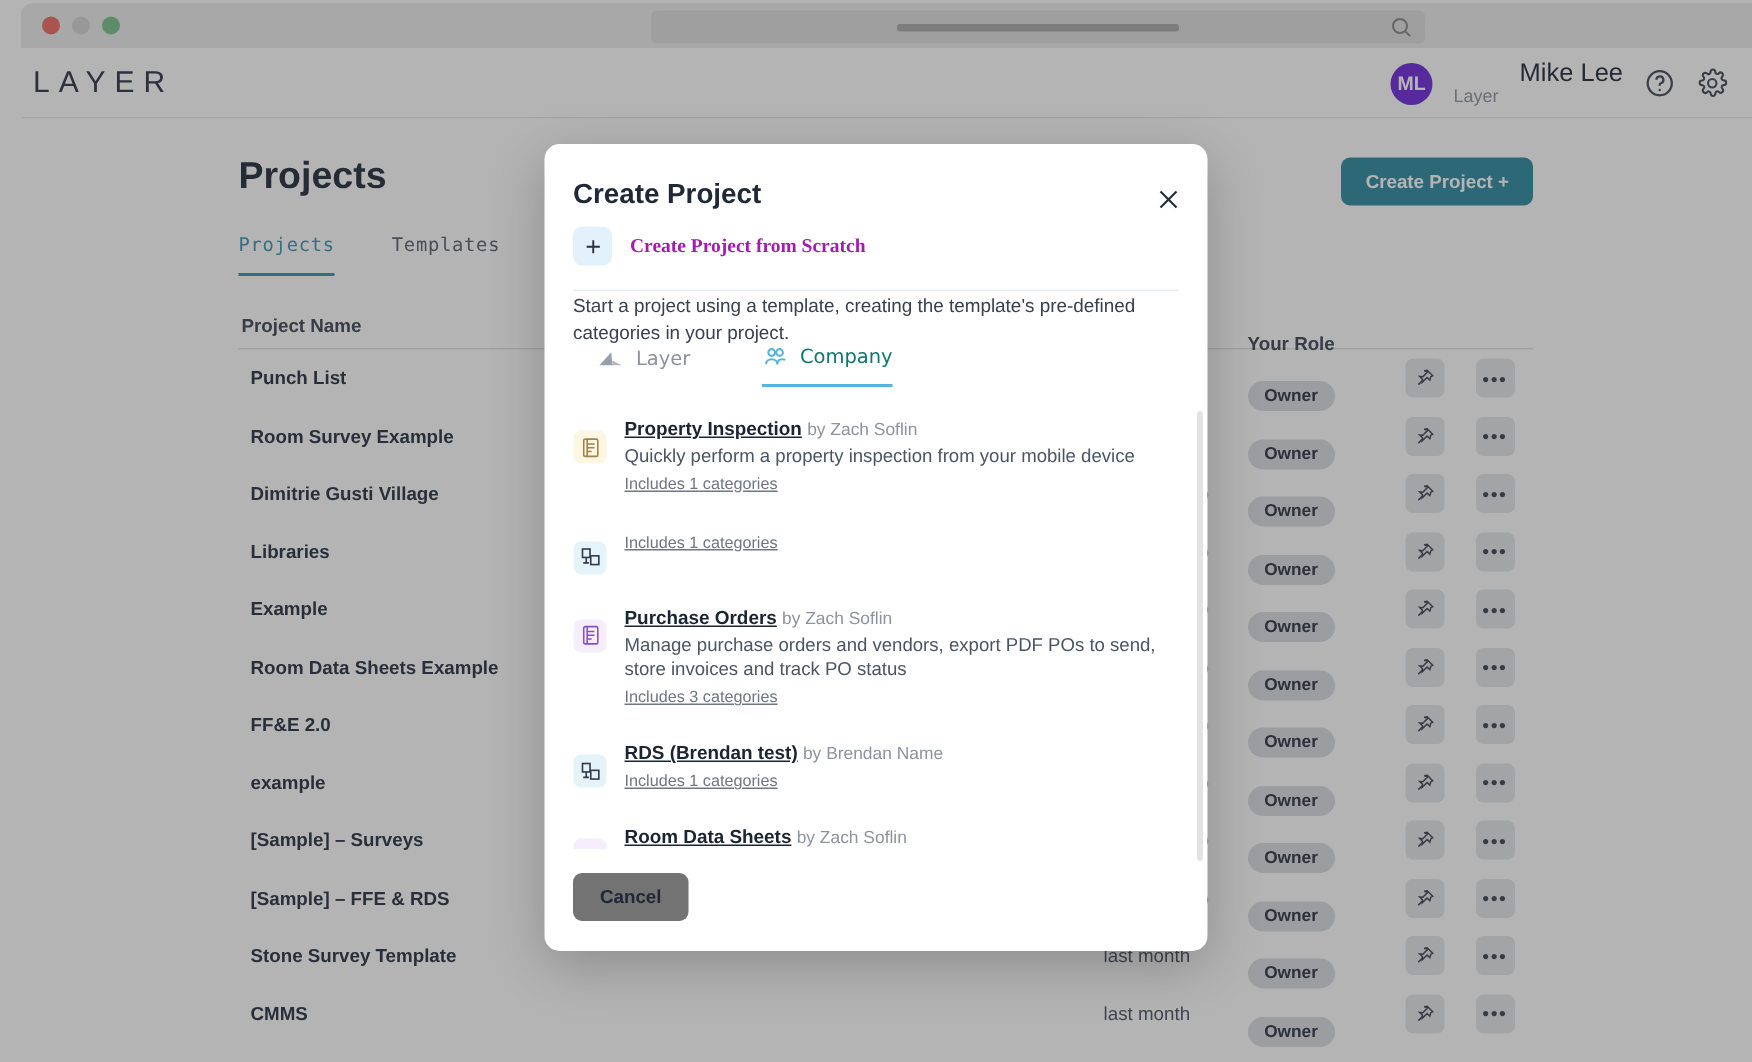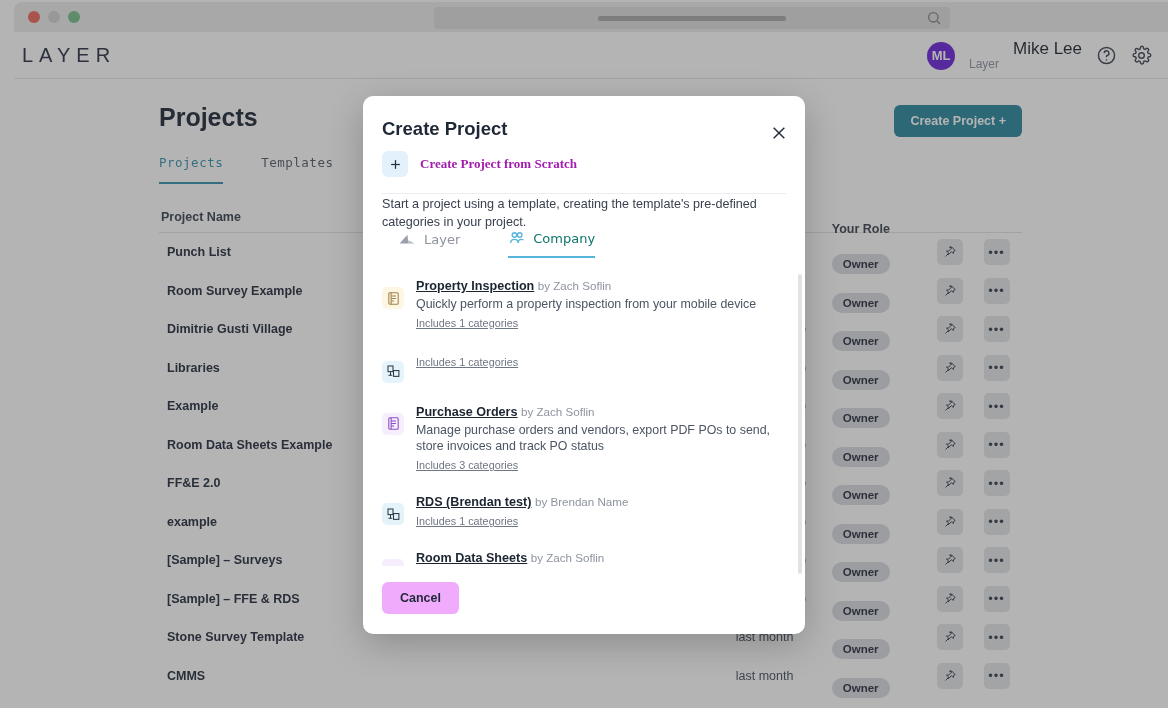--- a/index.html
+++ b/index.html
@@ -148,21 +148,21 @@
   }
   .tpl-body { flex: 1; min-width: 0; }
   .tpl-head { font-size: 12.6px; color: #1b2431; line-height: 1.35; }
   .tpl-name { font-weight: 700; text-decoration: underline; }
   .tpl-by { color: #8d939e; font-weight: 400; font-size: 11.6px; }
   .tpl-desc { font-size: 12.4px; color: #4c5563; line-height: 1.35; margin-top: 1px; }
   .tpl-cats { font-size: 10.8px; color: #6f7684; text-decoration: underline; margin-top: 3px; display: inline-block; }
 
   .modal-footer { position: absolute; left: 19px; bottom: 20px; }
   .btn-cancel {
-    background: #f0abfc; color: #1f2836; border: none; border-radius: 6px;
+    background: #737373; color: #1f2836; border: none; border-radius: 6px;
     padding: 9px 18px; font-size: 12.5px; font-weight: 700; cursor: pointer;
     font-family: "Liberation Sans", sans-serif;
   }
   .sb { position:absolute; right:3px; top:178px; width:4px; height:300px; background:#e2e2e2; border-radius:2px; }
 </style>
 </head>
 <body>
 
 <div id="root">
 

